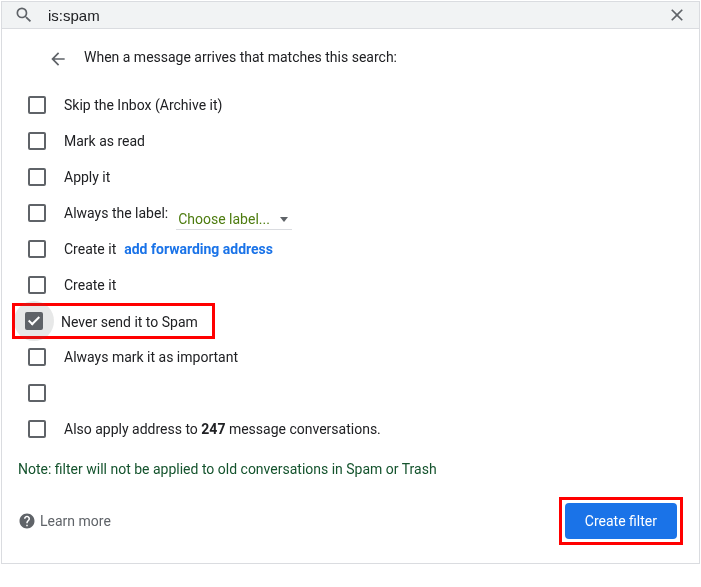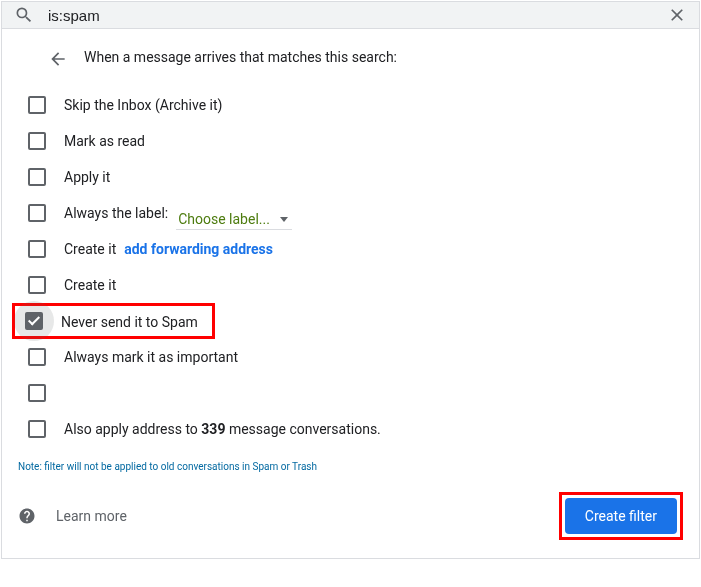--- a/index.html
+++ b/index.html
@@ -124,33 +124,33 @@
   }
   .highlight-box {
     border: 3px solid #ff0000;
     padding: 6px 14px 6px 0;
     margin-left: -6px;
     display: inline-flex;
     align-items: flex-end;
   }
   .note {
     margin-top: 14px;
-    font-size: 10px;
-    color: #0369a1;
+    font-size: 14px;
+    color: #14532d;
   }
   .footer {
     display: flex;
     align-items: center;
     justify-content: space-between;
     margin-top: 20px;
   }
   .footer-left {
     display: flex;
     align-items: center;
-    gap: 20px;
+    gap: 4px;
     color: #5f6368;
   }
   .help-icon { width: 18px; height: 18px; }
   .btn-primary {
     background: #1a73e8;
     color: #fff;
     border: none;
     border-radius: 4px;
     padding: 10px 20px;
     font-size: 14px;
@@ -279,21 +279,21 @@
             <div class="cb"></div>
           </div>
       </div>
 
       <div class="option-row">
         <div class="cb-wrap">
             <div class="cb"></div>
           </div>
         <div class="opt-label">
           <span>
-            <span>Also apply address to </span><span class="bold">339</span><span> message conversations.</span>
+            <span>Also apply address to </span><span class="bold">247</span><span> message conversations.</span>
           </span>
         </div>
       </div>
 
     </div>
 
     <div class="note">Note: filter will not be applied to old conversations in Spam or Trash</div>
 
     <div class="footer">
       <div class="footer-left">

